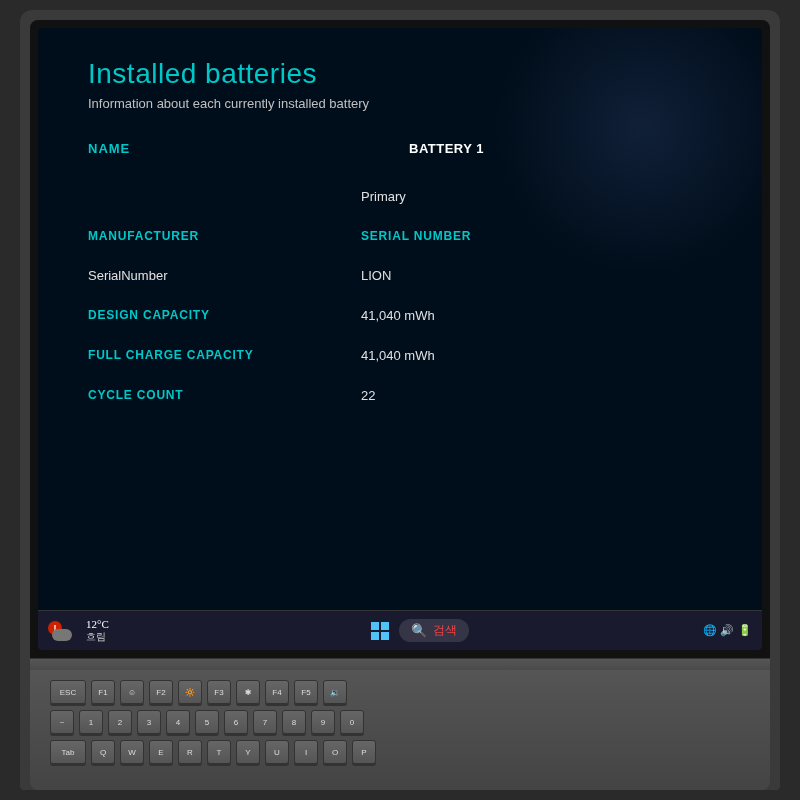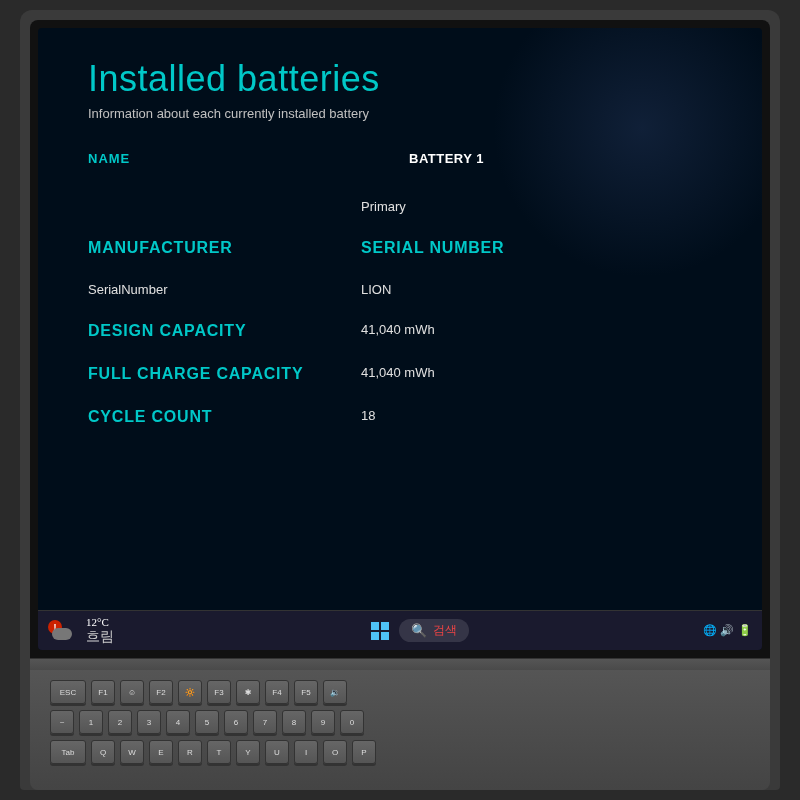--- a/index.html
+++ b/index.html
@@ -60,21 +60,21 @@
 
     .screen-content {
       flex: 1;
       padding: 30px 40px 20px 50px;
       position: relative;
       z-index: 1;
     }
 
     .page-title {
       color: #00c8c8;
-      font-size: 36px;
+      font-size: 28px;
       font-weight: 400;
       margin-bottom: 6px;
       letter-spacing: 0.5px;
     }
 
     .page-subtitle {
       color: #c0c0c0;
       font-size: 13px;
       margin-bottom: 30px;
       font-weight: 300;
@@ -101,21 +101,21 @@
       font-size: 13px;
       font-weight: 700;
       letter-spacing: 0.5px;
       margin-bottom: 10px;
       padding-bottom: 4px;
       margin-left: 48px;
     }
 
     .row-label {
       color: #00c8c8;
-      font-size: 16px;
+      font-size: 12px;
       font-weight: 700;
       letter-spacing: 0.8px;
       padding: 6px 0;
       text-transform: uppercase;
     }
 
     .row-value {
       color: #e0e0e0;
       font-size: 13px;
       padding: 6px 0;
@@ -149,21 +149,21 @@
     }
 
     .weather-temp {
       color: #fff;
       font-size: 11px;
       line-height: 1.2;
     }
 
     .weather-cond {
       color: #ccc;
-      font-size: 14px;
+      font-size: 10px;
       line-height: 1.2;
     }
 
     .taskbar-center {
       flex: 1;
       display: flex;
       align-items: center;
       justify-content: center;
       gap: 10px;
     }
@@ -278,21 +278,21 @@
 
           <div class="row-value">LION</div>
 
           <div class="row-label">DESIGN CAPACITY</div>
           <div class="row-value">41,040 mWh</div>
 
           <div class="row-label">FULL CHARGE CAPACITY</div>
           <div class="row-value">41,040 mWh</div>
 
           <div class="row-label">CYCLE COUNT</div>
-          <div class="row-value">18</div>
+          <div class="row-value">22</div>
         </div>
 
       </div>
 
       <div class="taskbar">
         <div class="taskbar-left">
           <div style="display:flex;align-items:center;gap:4px;">
             <div style="position:relative;width:30px;height:20px;">
               <div style="width:14px;height:14px;background:#cc2200;border-radius:50%;position:absolute;top:0;left:0;display:flex;align-items:center;justify-content:center;">
                 <span style="color:white;font-size:9px;font-weight:bold;">!</span>

